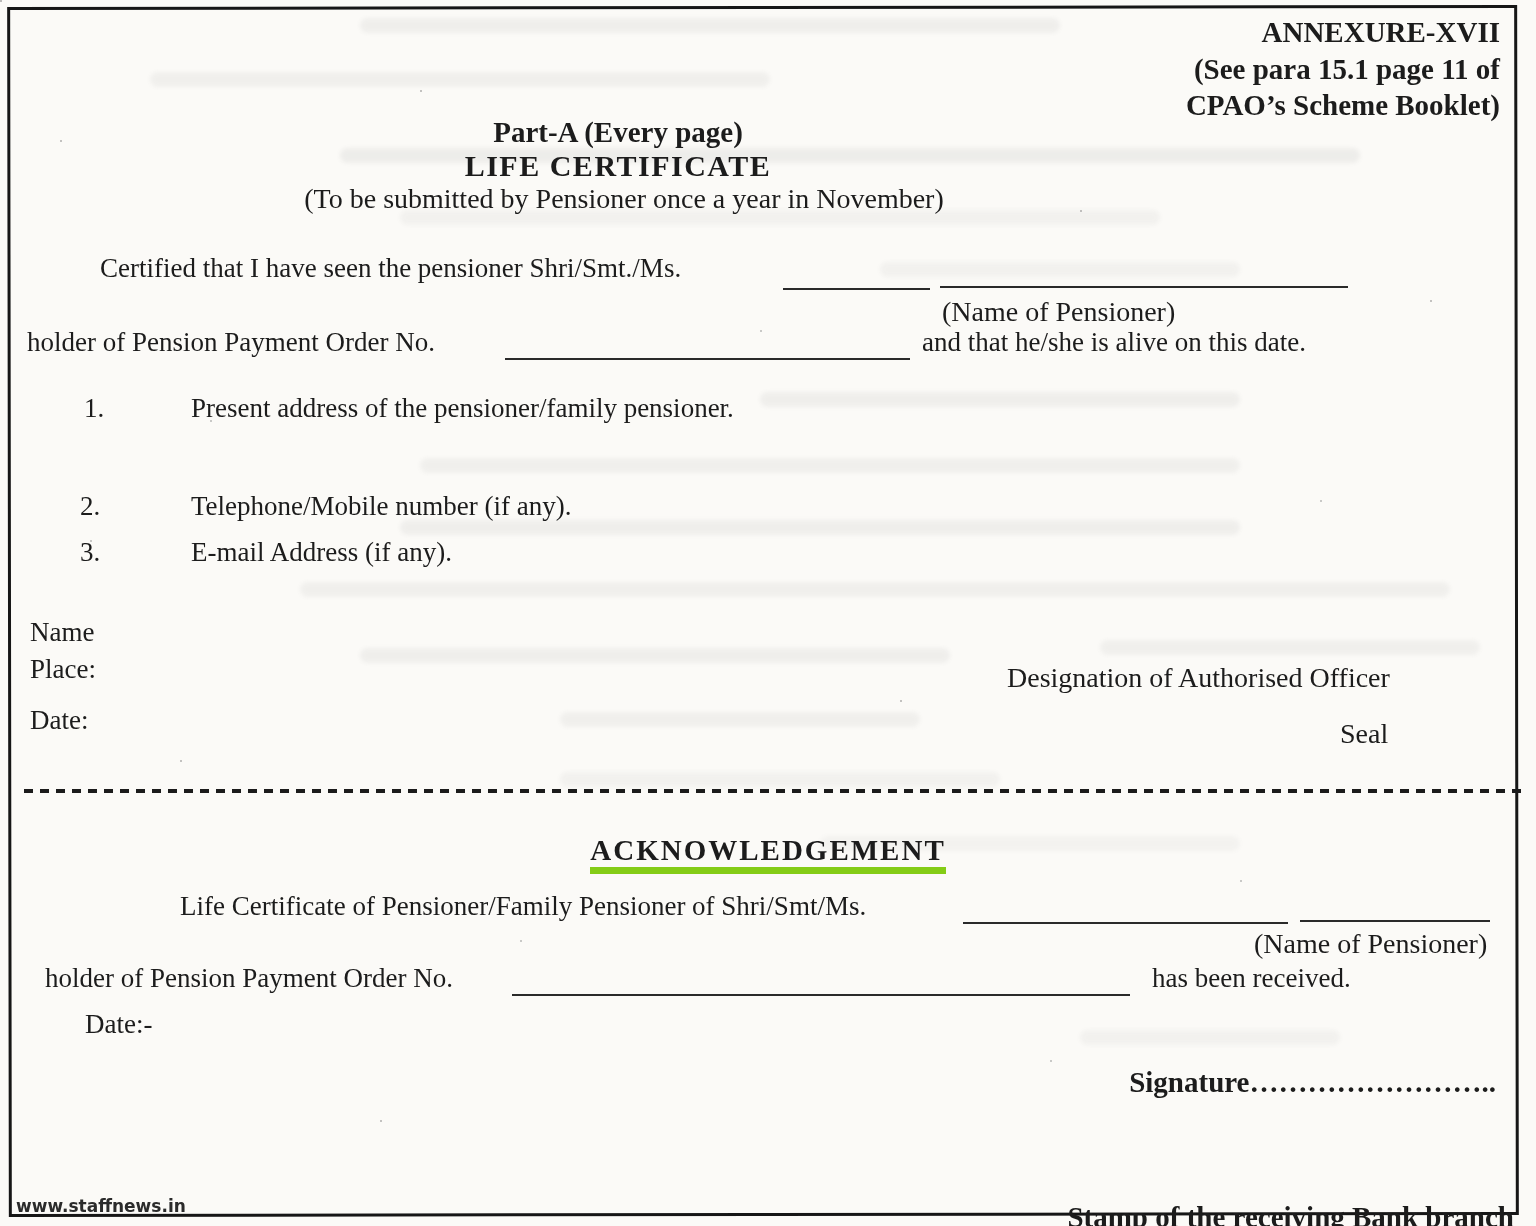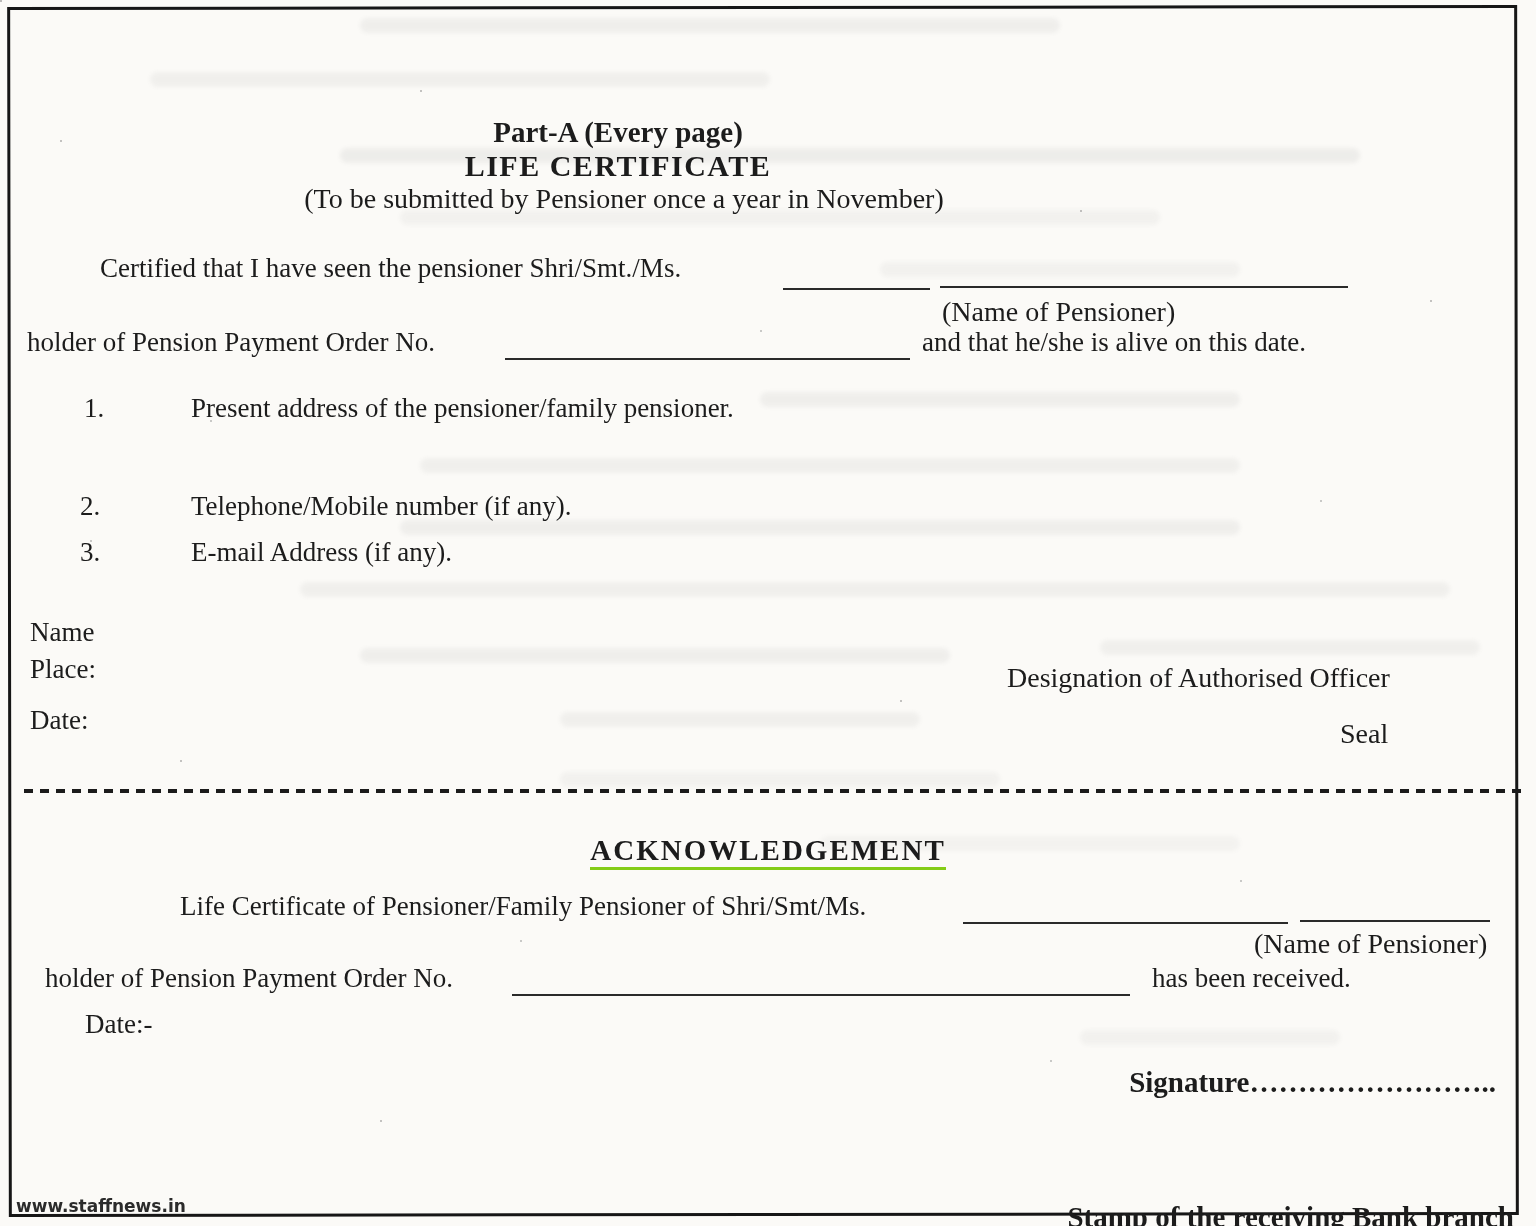--- a/index.html
+++ b/index.html
@@ -26,21 +26,21 @@
   .subtitle{font-size:28px;padding-left:12px;}
   .fill-line{
     position:absolute;height:2px;background:#2a2a2a;
   }
   .dashed-sep{
     position:absolute;height:4px;
     background:repeating-linear-gradient(90deg,#1b1b1b 0 9px,transparent 9px 16px);
   }
   .ack-head{
     font-size:29px;font-weight:bold;letter-spacing:2px;
-    border-bottom:3px solid #84cc16;padding-bottom:1px;
+    border-bottom:7px solid #84cc16;padding-bottom:1px;
   }
   .sig{font-size:29px;font-weight:bold;}
   .watermark{
     font-family:"DejaVu Sans","Liberation Sans",sans-serif;
     font-size:17px;font-weight:bold;color:#2b2b2b;
   }
   
   .ghost{
     position:absolute;height:15px;border-radius:8px;
     background:#707070;opacity:.08;filter:blur(2px);
@@ -73,20 +73,25 @@
   <div class="ghost" style="left:300px;top:582px;width:1150px;opacity:.07;"></div>
   <div class="ghost" style="left:360px;top:648px;width:590px;opacity:.08;"></div>
   <div class="ghost" style="left:1100px;top:640px;width:380px;opacity:.07;"></div>
   <div class="ghost" style="left:560px;top:712px;width:360px;opacity:.07;"></div>
   <div class="ghost" style="left:560px;top:772px;width:440px;opacity:.06;"></div>
   <div class="ghost" style="left:820px;top:836px;width:420px;opacity:.05;"></div>
   <div class="ghost" style="left:1080px;top:1030px;width:260px;opacity:.06;"></div>
 
   <div class="border-frame"></div>
 
+  <div class="abs hdr" style="right:36px;top:14px;">
+    <div>ANNEXURE-XVII</div>
+    <div>(See para 15.1 page 11 of</div>
+    <div>CPAO’s Scheme Booklet)</div>
+  </div>
 
   <div class="abs" style="left:0;right:300px;top:116px;text-align:center;">
     <div class="title1">Part-A (Every page)</div>
     <div class="title2">LIFE CERTIFICATE</div>
     <div class="subtitle">(To be submitted by Pensioner once a year in November)</div>
   </div>
 
   <div class="abs t" style="left:100px;top:252px;">Certified that I have seen the pensioner Shri/Smt./Ms.</div>
   <div class="fill-line" style="left:783px;top:288px;width:147px;"></div>
   <div class="fill-line" style="left:940px;top:286px;width:408px;"></div>

